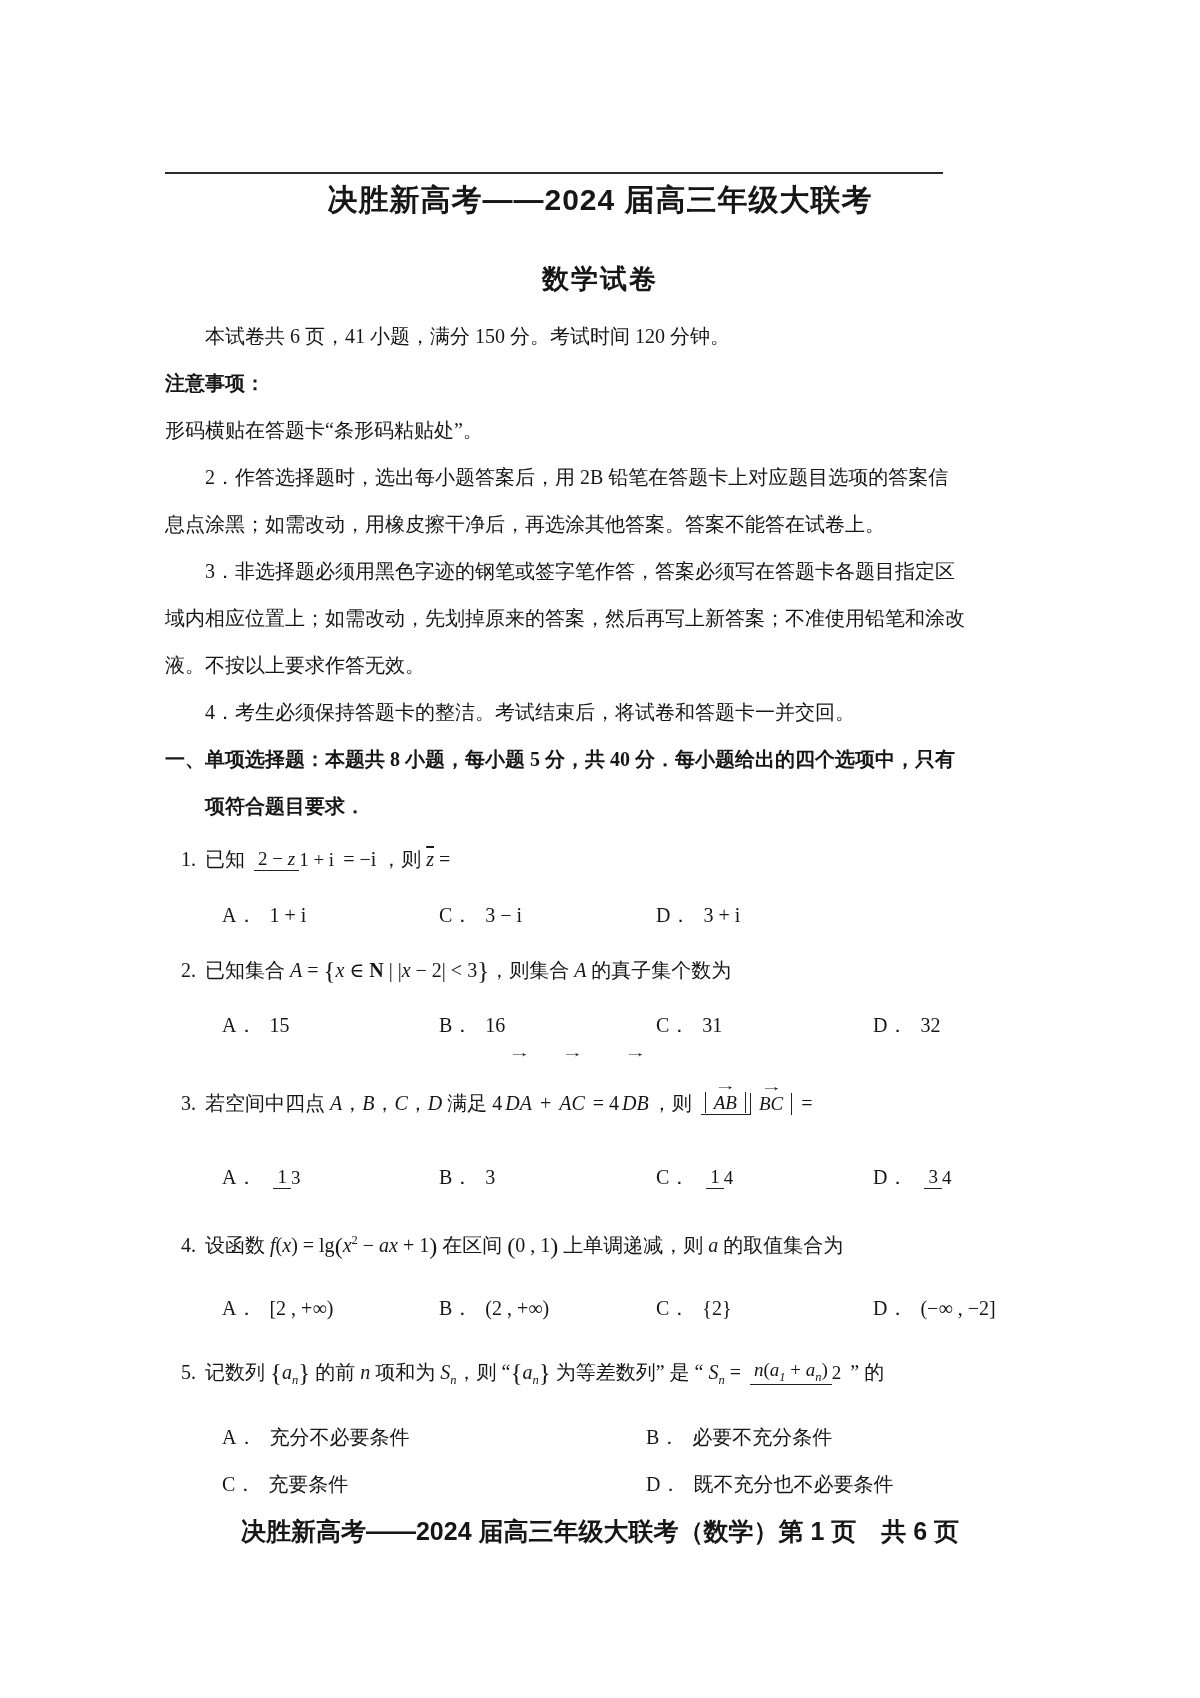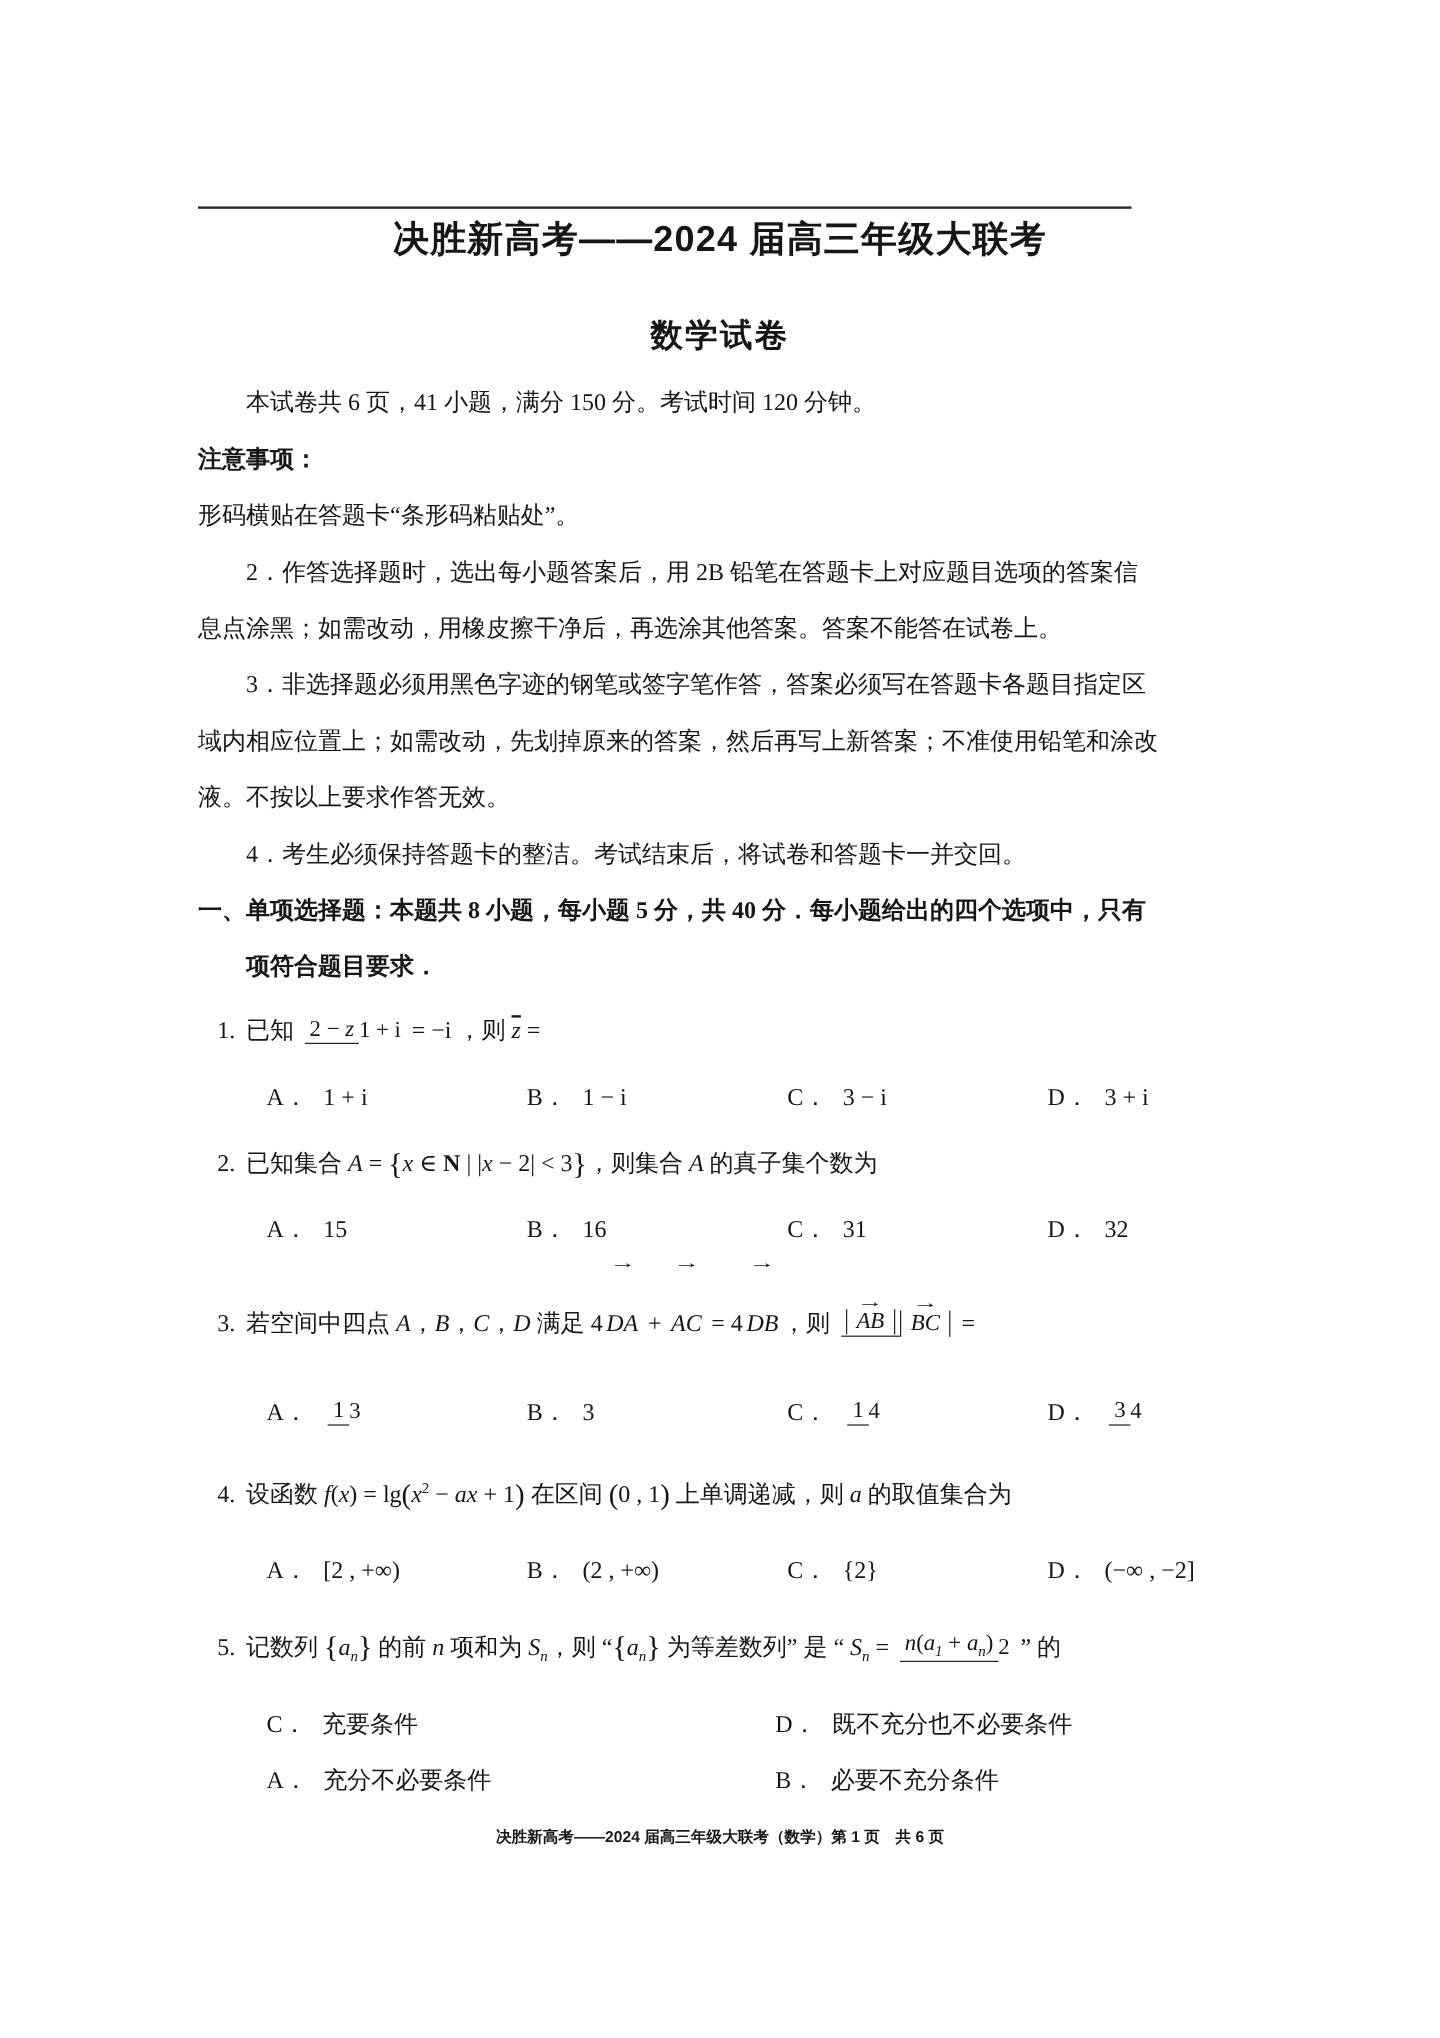--- a/index.html
+++ b/index.html
@@ -28,21 +28,21 @@
   .fden{padding-top:1px;}
   .vec{position:relative;font-style:italic;display:inline-block;margin:0 3px;}
   .vec .arr{position:absolute;left:50%;top:-13px;transform:translateX(-50%) scaleX(1.7);
             font-size:13px;font-style:normal;line-height:1;}
   .absb{border-left:1.3px solid #222;border-right:1.3px solid #222;padding:0 5px;display:inline-block;}
   .brace{font-size:25px;vertical-align:-2px;}
   .bigp{font-size:24px;vertical-align:-2px;}
   sub{font-size:12.5px;font-style:italic;}
   sup{font-size:12.5px;}
   .footer{text-align:center;width:1200px;font-family:"Liberation Sans","DejaVu Sans",sans-serif;
-          font-weight:700;font-size:13px;line-height:46px;}
+          font-weight:700;font-size:25px;line-height:46px;}
 </style>
 </head>
 <body>
 
 <div class="page">
 
   <div class="rule"></div>
 
   <div class="title">决胜新高考——2024 届高三年级大联考</div>
   <div class="subtitle">数学试卷</div>
@@ -69,21 +69,20 @@
       <span class="frac">
           <span class="fnum"><span>2 − </span><span class="m">z</span></span>
           <span class="fden">1 + i</span>
         </span>
       <span>= −i ，则</span>
       <span class="m" style="text-decoration:overline">z</span>
       <span>=</span>
     </div>
     <div class="opts" style="margin-top:4px;line-height:47px">
       <span class="opt"><span class="olab">A．</span><span>1 + i</span></span>
-      <span class="opt"><span class="olab">B．</span><span>1 − i</span></span>
       <span class="opt"><span class="olab">C．</span><span>3 − i</span></span>
       <span class="opt"><span class="olab">D．</span><span>3 + i</span></span>
     </div>
 
     <div class="qstem" style="margin-top:8px;line-height:47px">
       <span class="qnum">2.</span><span>已知集合 </span><span class="m">A</span><span> = </span><span class="brace">{</span><span class="m">x</span><span> ∈ </span><span class="bold">N</span><span> | |</span><span class="m">x</span><span> − 2| &lt; 3</span><span class="brace">}</span><span>，则集合 </span><span class="m">A</span><span> 的真子集个数为</span>
     </div>
     <div class="opts" style="margin-top:8px;line-height:47px">
       <span class="opt"><span class="olab">A．</span><span>15</span></span>
       <span class="opt"><span class="olab">B．</span><span>16</span></span>
@@ -125,25 +124,25 @@
       <span class="opt"><span class="olab">D．</span><span>(−∞ , −2]</span></span>
     </div>
 
     <div class="qstem" style="margin-top:2px;line-height:68px">
       <span class="qnum">5.</span><span>记数列 </span><span class="brace">{</span><span class="m">a</span><sub>n</sub><span class="brace">}</span><span> 的前 </span><span class="m">n</span><span> 项和为 </span><span class="m">S</span><sub>n</sub><span>，则 “</span><span class="brace">{</span><span class="m">a</span><sub>n</sub><span class="brace">}</span><span> 为等差数列” 是 “ </span><span class="m">S</span><sub>n</sub><span> = </span><span class="frac">
           <span class="fnum"><span class="m">n</span><span>(</span><span class="m">a</span><sub>1</sub><span> + </span><span class="m">a</span><sub>n</sub><span>)</span></span>
           <span class="fden">2</span>
         </span><span> ” 的</span>
     </div>
     <div class="opts" style="line-height:47px">
+      <span class="opt w"><span class="olab">A．</span><span>充分不必要条件</span></span>
+      <span class="opt w"><span class="olab">B．</span><span>必要不充分条件</span></span>
+    </div>
+    <div class="opts" style="line-height:47px">
       <span class="opt w"><span class="olab">C．</span><span>充要条件</span></span>
       <span class="opt w"><span class="olab">D．</span><span>既不充分也不必要条件</span></span>
-    </div>
-    <div class="opts" style="line-height:47px">
-      <span class="opt w"><span class="olab">A．</span><span>充分不必要条件</span></span>
-      <span class="opt w"><span class="olab">B．</span><span>必要不充分条件</span></span>
     </div>
 
   </div>
 
   <div class="footer">决胜新高考——2024 届高三年级大联考（数学）第 1 页　共 6 页</div>
 
 </div>
 
 </body></html>

